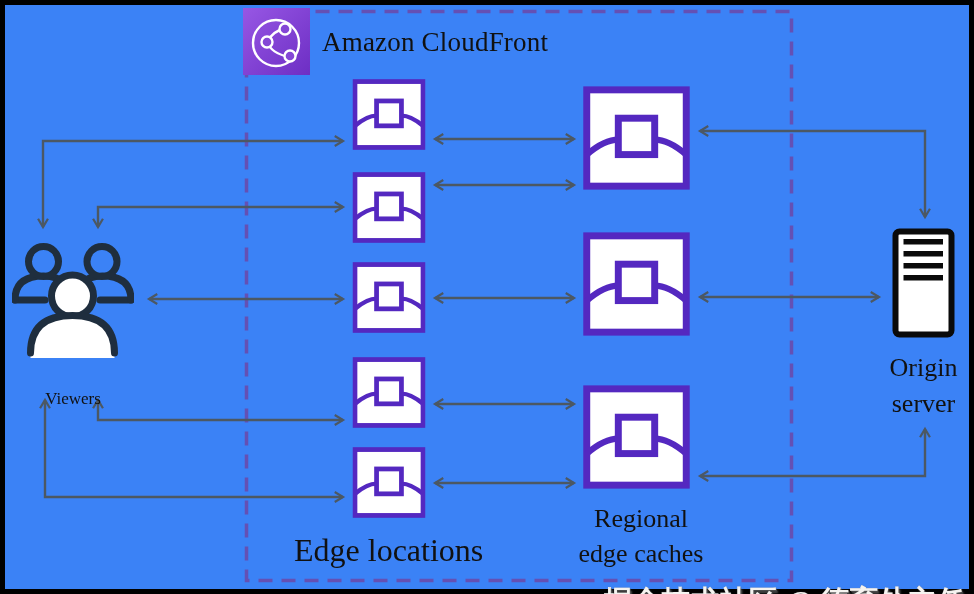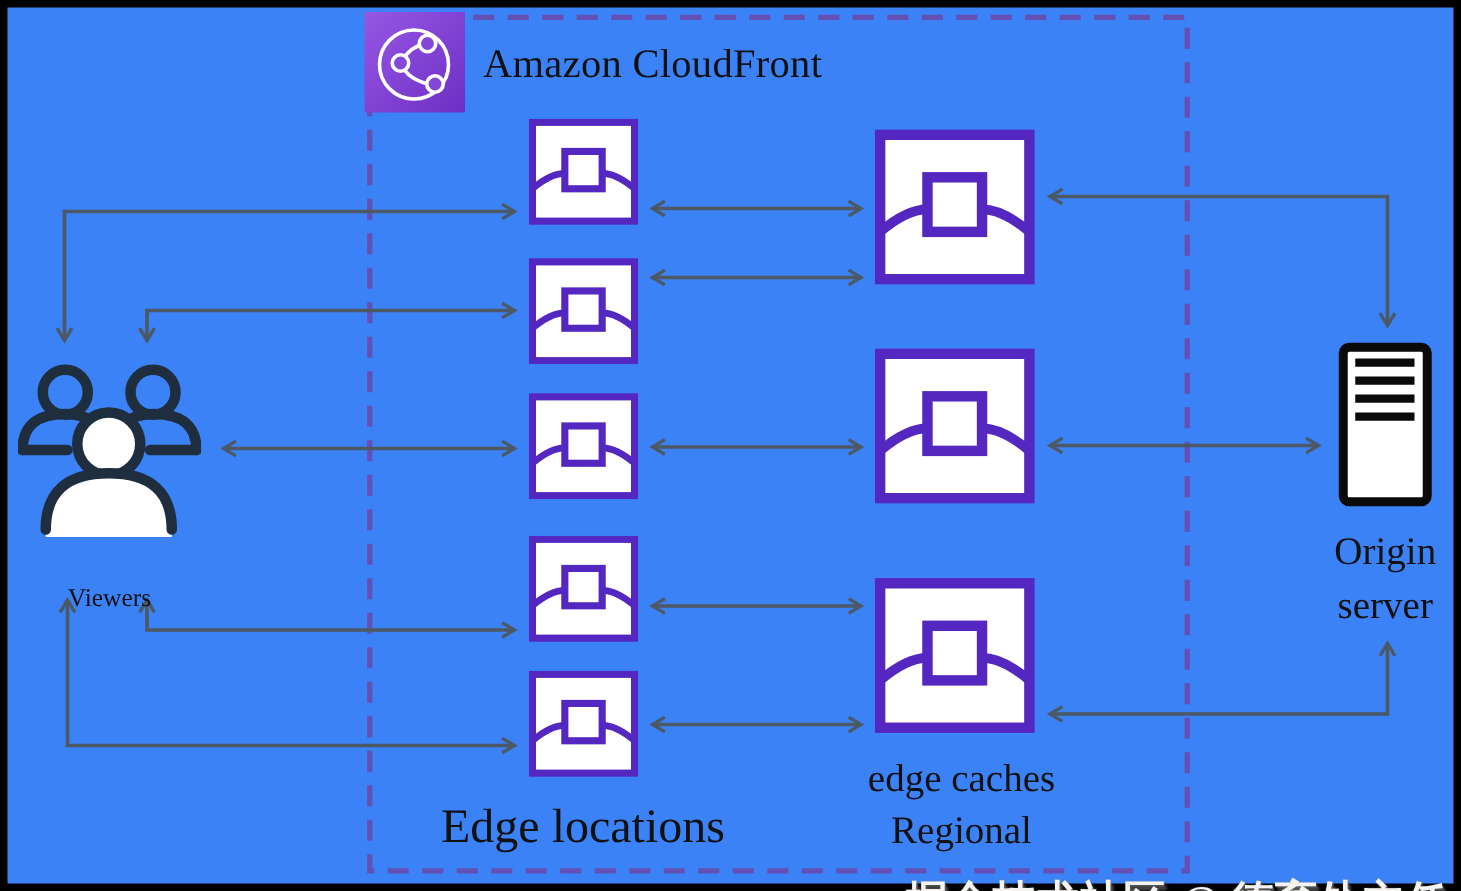--- a/index.html
+++ b/index.html
@@ -142,22 +142,22 @@
       <svg width="107" height="104" viewBox="0 0 100 97">
         <use href="#cache-glyph"></use>
       </svg>
     </div>
   <div class="abs rnode rc3">
       <svg width="107" height="104" viewBox="0 0 100 97">
         <use href="#cache-glyph"></use>
       </svg>
     </div>
   <div class="abs regional-label">
+    <div>Regional</div>
     <div>edge caches</div>
-    <div>Regional</div>
   </div>
 
   <svg class="abs origin-icon" width="63" height="110" viewBox="0 0 63 110">
     <rect x="3.5" y="3.5" width="56" height="103" rx="4" fill="#fff" stroke="#0A0A0A" stroke-width="6"></rect>
     <rect x="11.5" y="11" width="39.5" height="5.5" fill="#0A0A0A"></rect>
     <rect x="11.5" y="23" width="39.5" height="5.5" fill="#0A0A0A"></rect>
     <rect x="11.5" y="35" width="39.5" height="5.5" fill="#0A0A0A"></rect>
     <rect x="11.5" y="47" width="39.5" height="5.5" fill="#0A0A0A"></rect>
   </svg>
   <div class="abs origin-label">

